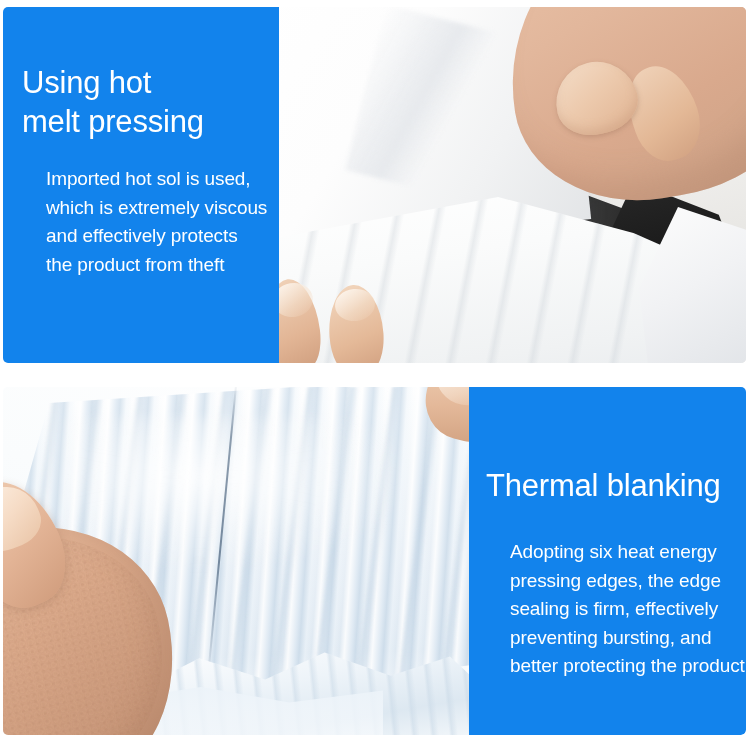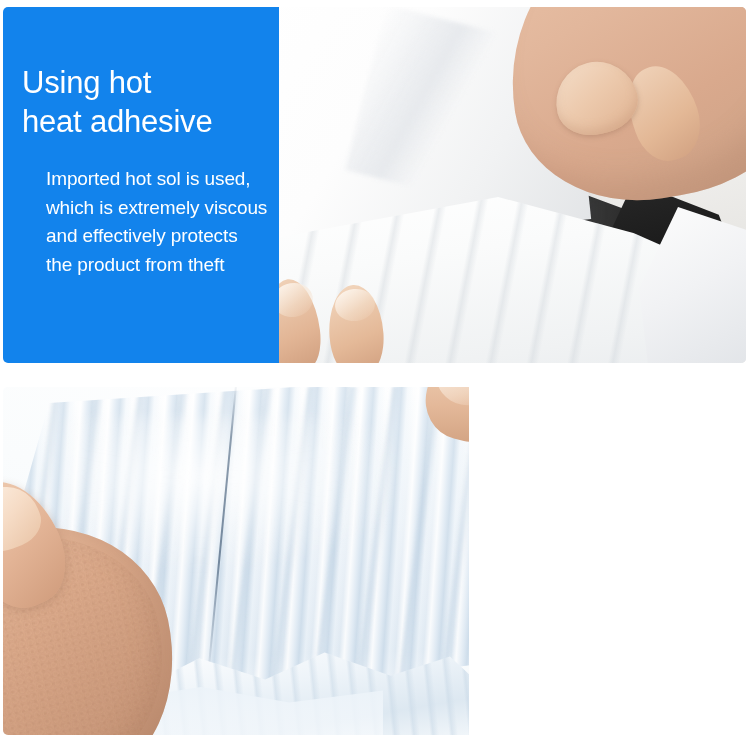--- a/index.html
+++ b/index.html
@@ -343,21 +343,21 @@
       <div class="ph" id="top-finger-2"></div>
       <div class="ph" id="top-thumbnail"></div>
       <div class="ph" id="top-fingertip-a"></div>
       <div class="ph" id="top-fingertip-b"></div>
       <div class="ph nailhl" id="top-nail-a"></div>
       <div class="ph nailhl" id="top-nail-b"></div>
     </div>
 
     <div class="bluebox" id="bluebox-top">
       <div class="heading" id="heading-top">Using hot
-heat adhesive</div>
+melt pressing</div>
       <div class="body-copy" id="body-top">Imported hot sol is used,
 which is extremely viscous
 and effectively protects
 the product from theft</div>
     </div>
 
   </div>
 
   <div class="panel" id="panel-bottom">
 
@@ -372,16 +372,24 @@
       <div class="ph" id="bot-crumple-lines"></div>
       <div class="ph" id="bot-tail"></div>
       <div class="ph" id="bot-hand"></div>
       <div class="ph" id="bot-hand-pores"></div>
       <div class="ph" id="bot-thumb"></div>
       <div class="ph" id="bot-thumbnail"></div>
       <div class="ph" id="bot-fingertip"></div>
       <div class="ph" id="bot-fingertip-nail"></div>
     </div>
 
+    <div class="bluebox" id="bluebox-bottom">
+      <div class="heading" id="heading-bottom">Thermal blanking</div>
+      <div class="body-copy" id="body-bottom">Adopting six heat energy
+pressing edges, the edge
+sealing is firm, effectively
+preventing bursting, and
+better protecting the product</div>
+    </div>
 
   </div>
 
 </div>
 
 </body></html>

